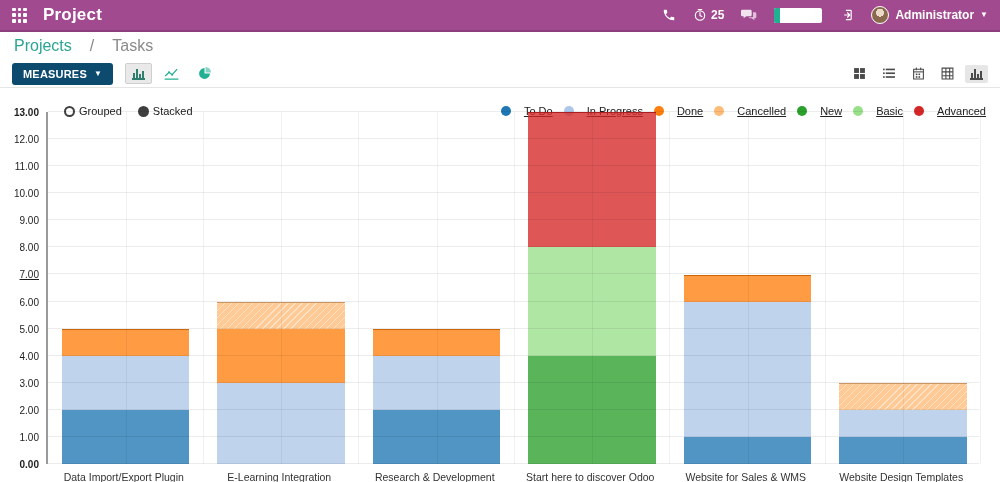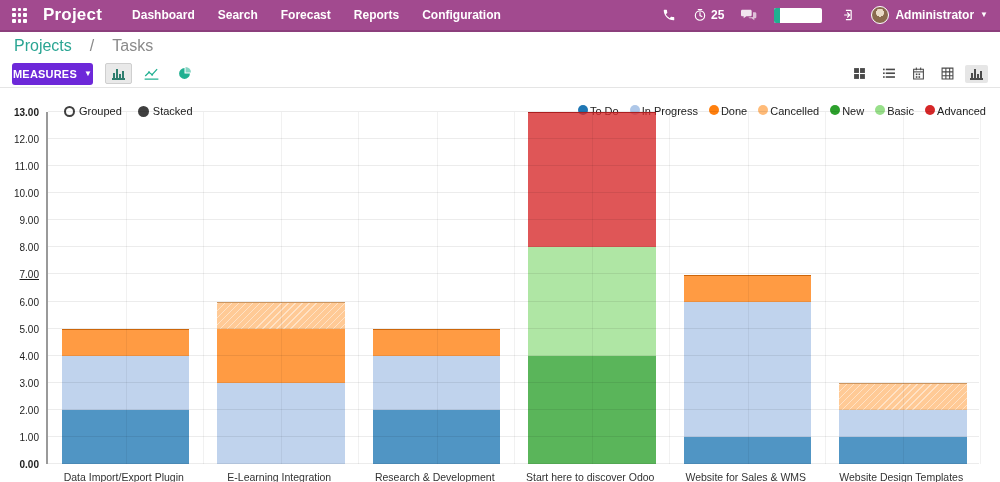--- a/index.html
+++ b/index.html
@@ -29,38 +29,38 @@
   
   .row2 { height:28px; display:flex; align-items:center; padding:0 14px; }
   .breadcrumb { font-size:16px; display:flex; gap:18px; align-items:baseline; }
   .crumb-parent { color:#2aa593; cursor:pointer; }
   .crumb-sep, .crumb-current { color:#8a8a8a; }
   .searchbar { margin-left:auto; width:441px; border-bottom:1px solid #cfcfcf; display:flex; align-items:center; padding-bottom:2px; }
   .searchbar input { flex:1; border:none; outline:none; font-size:12px; color:#444; font-family:"Liberation Sans",sans-serif; }
   .searchbar input::placeholder { color:#aaa; }
   
   .row3 { height:28px; display:flex; align-items:center; padding:0 12px; border-bottom:1px solid #e5e5e5; }
-  .measures-btn { background:#6d28d9; color:#fff; border:none; font-size:11px; font-weight:bold;
-    padding:5px 1px; border-radius:3px; display:flex; align-items:center; gap:7px; cursor:pointer;
+  .measures-btn { background:#0c4a6e; color:#fff; border:none; font-size:11px; font-weight:bold;
+    padding:5px 11px; border-radius:3px; display:flex; align-items:center; gap:7px; cursor:pointer;
     font-family:"Liberation Sans",sans-serif; letter-spacing:.2px; }
   .charttype-group { display:flex; gap:6px; margin-left:12px; align-items:center; }
   .ct-btn { width:27px; height:21px; display:flex; align-items:center; justify-content:center; cursor:pointer; border-radius:2px; background:transparent; border:1px solid transparent; }
   .ct-btn.active { background:#e9e9e9; border-color:#cfcfcf; }
   .view-switcher { margin-left:auto; display:flex; gap:6px; align-items:center; }
   .vs-btn { padding:3px 5px; display:flex; align-items:center; justify-content:center; cursor:pointer; border-radius:2px; }
   .vs-btn.active { background:#e6e6e6; }
   
   .chart-section { position:relative; height:394px; background:#fff; }
   .controls-row { position:absolute; top:7px; left:64px; right:14px; display:flex; justify-content:space-between; align-items:center;margin-top:10px; }
   .radios { display:flex; gap:16px; align-items:center; }
   .radio-item { display:flex; gap:4px; align-items:center; font-size:11px; color:#222; cursor:pointer; }
   .radio-dot { width:11px; height:11px; border-radius:50%; border:2px solid #3f3f3f; background:#fff; }
   .radio-dot.on { background:#3f3f3f; }
   .legend { display:flex; gap:11px; align-items:center; }
-  .legend-item { display:flex; gap:2px; align-items:flex-start; font-size:11px; color:#222; cursor:pointer; }
+  .legend-item { display:flex; gap:13px; align-items:center; font-size:11px; color:#222; cursor:pointer;text-decoration:underline; }
   .legend-dot { width:10px; height:10px; border-radius:50%; }
   .y-axis-labels { position:absolute; left:0; top:24px; width:41px; height:352px; }
   .ytick { position:absolute; right:2px; width:39px; text-align:right; font-size:10px; color:#1c1c1c; }
   .ytick.bold { font-weight:bold; }
   .plot-area { position:absolute; left:46px; top:24px; width:933px; height:352px; border-left:2px solid #9a9a9a; }
   .gridline { position:absolute; left:0; right:0; height:1px; background:rgba(0,0,0,0.075); z-index:3; pointer-events:none; }
   .vline { position:absolute; top:0; bottom:0; width:1px; background:rgba(0,0,0,0.055); z-index:3; pointer-events:none; }
   .bar-column { position:absolute; top:0; bottom:0; z-index:2; }
   .bar-stack { position:absolute; bottom:0; left:9%; width:82%; display:flex; flex-direction:column-reverse; }
   .bar-seg { width:100%; }
@@ -80,27 +80,20 @@
       <span></span>
       <span></span>
       <span></span>
       <span></span>
       <span></span>
       <span></span>
       <span></span>
       <span></span>
   </div>
   <div class="app-title">Project</div>
-  <div class="top-nav">
-      <span>Dashboard</span>
-      <span>Search</span>
-      <span>Forecast</span>
-      <span>Reports</span>
-      <span>Configuration</span>
-    </div>
   <div class="header-right">
     <span>
       <svg width="14" height="14" viewBox="0 0 24 24">
           <path fill="#fff" d="M6.6 10.8c1.5 2.8 3.8 5.1 6.6 6.6l2.2-2.2c.3-.3.7-.4 1-.2 1.1.4 2.3.6 3.6.6.6 0 1 .4 1 1V20c0 .6-.4 1-1 1C10.6 21 3 13.4 3 4c0-.6.4-1 1-1h3.5c.6 0 1 .4 1 1 0 1.2.2 2.4.6 3.6.1.3 0 .7-.3 1L6.6 10.8z"></path>
         </svg>
     </span>
     <div class="timer-wrap">
       <span>
         <svg width="14" height="14" viewBox="0 0 24 24">
             <circle cx="12" cy="13" r="8" fill="none" stroke="#fff" stroke-width="2"></circle>

